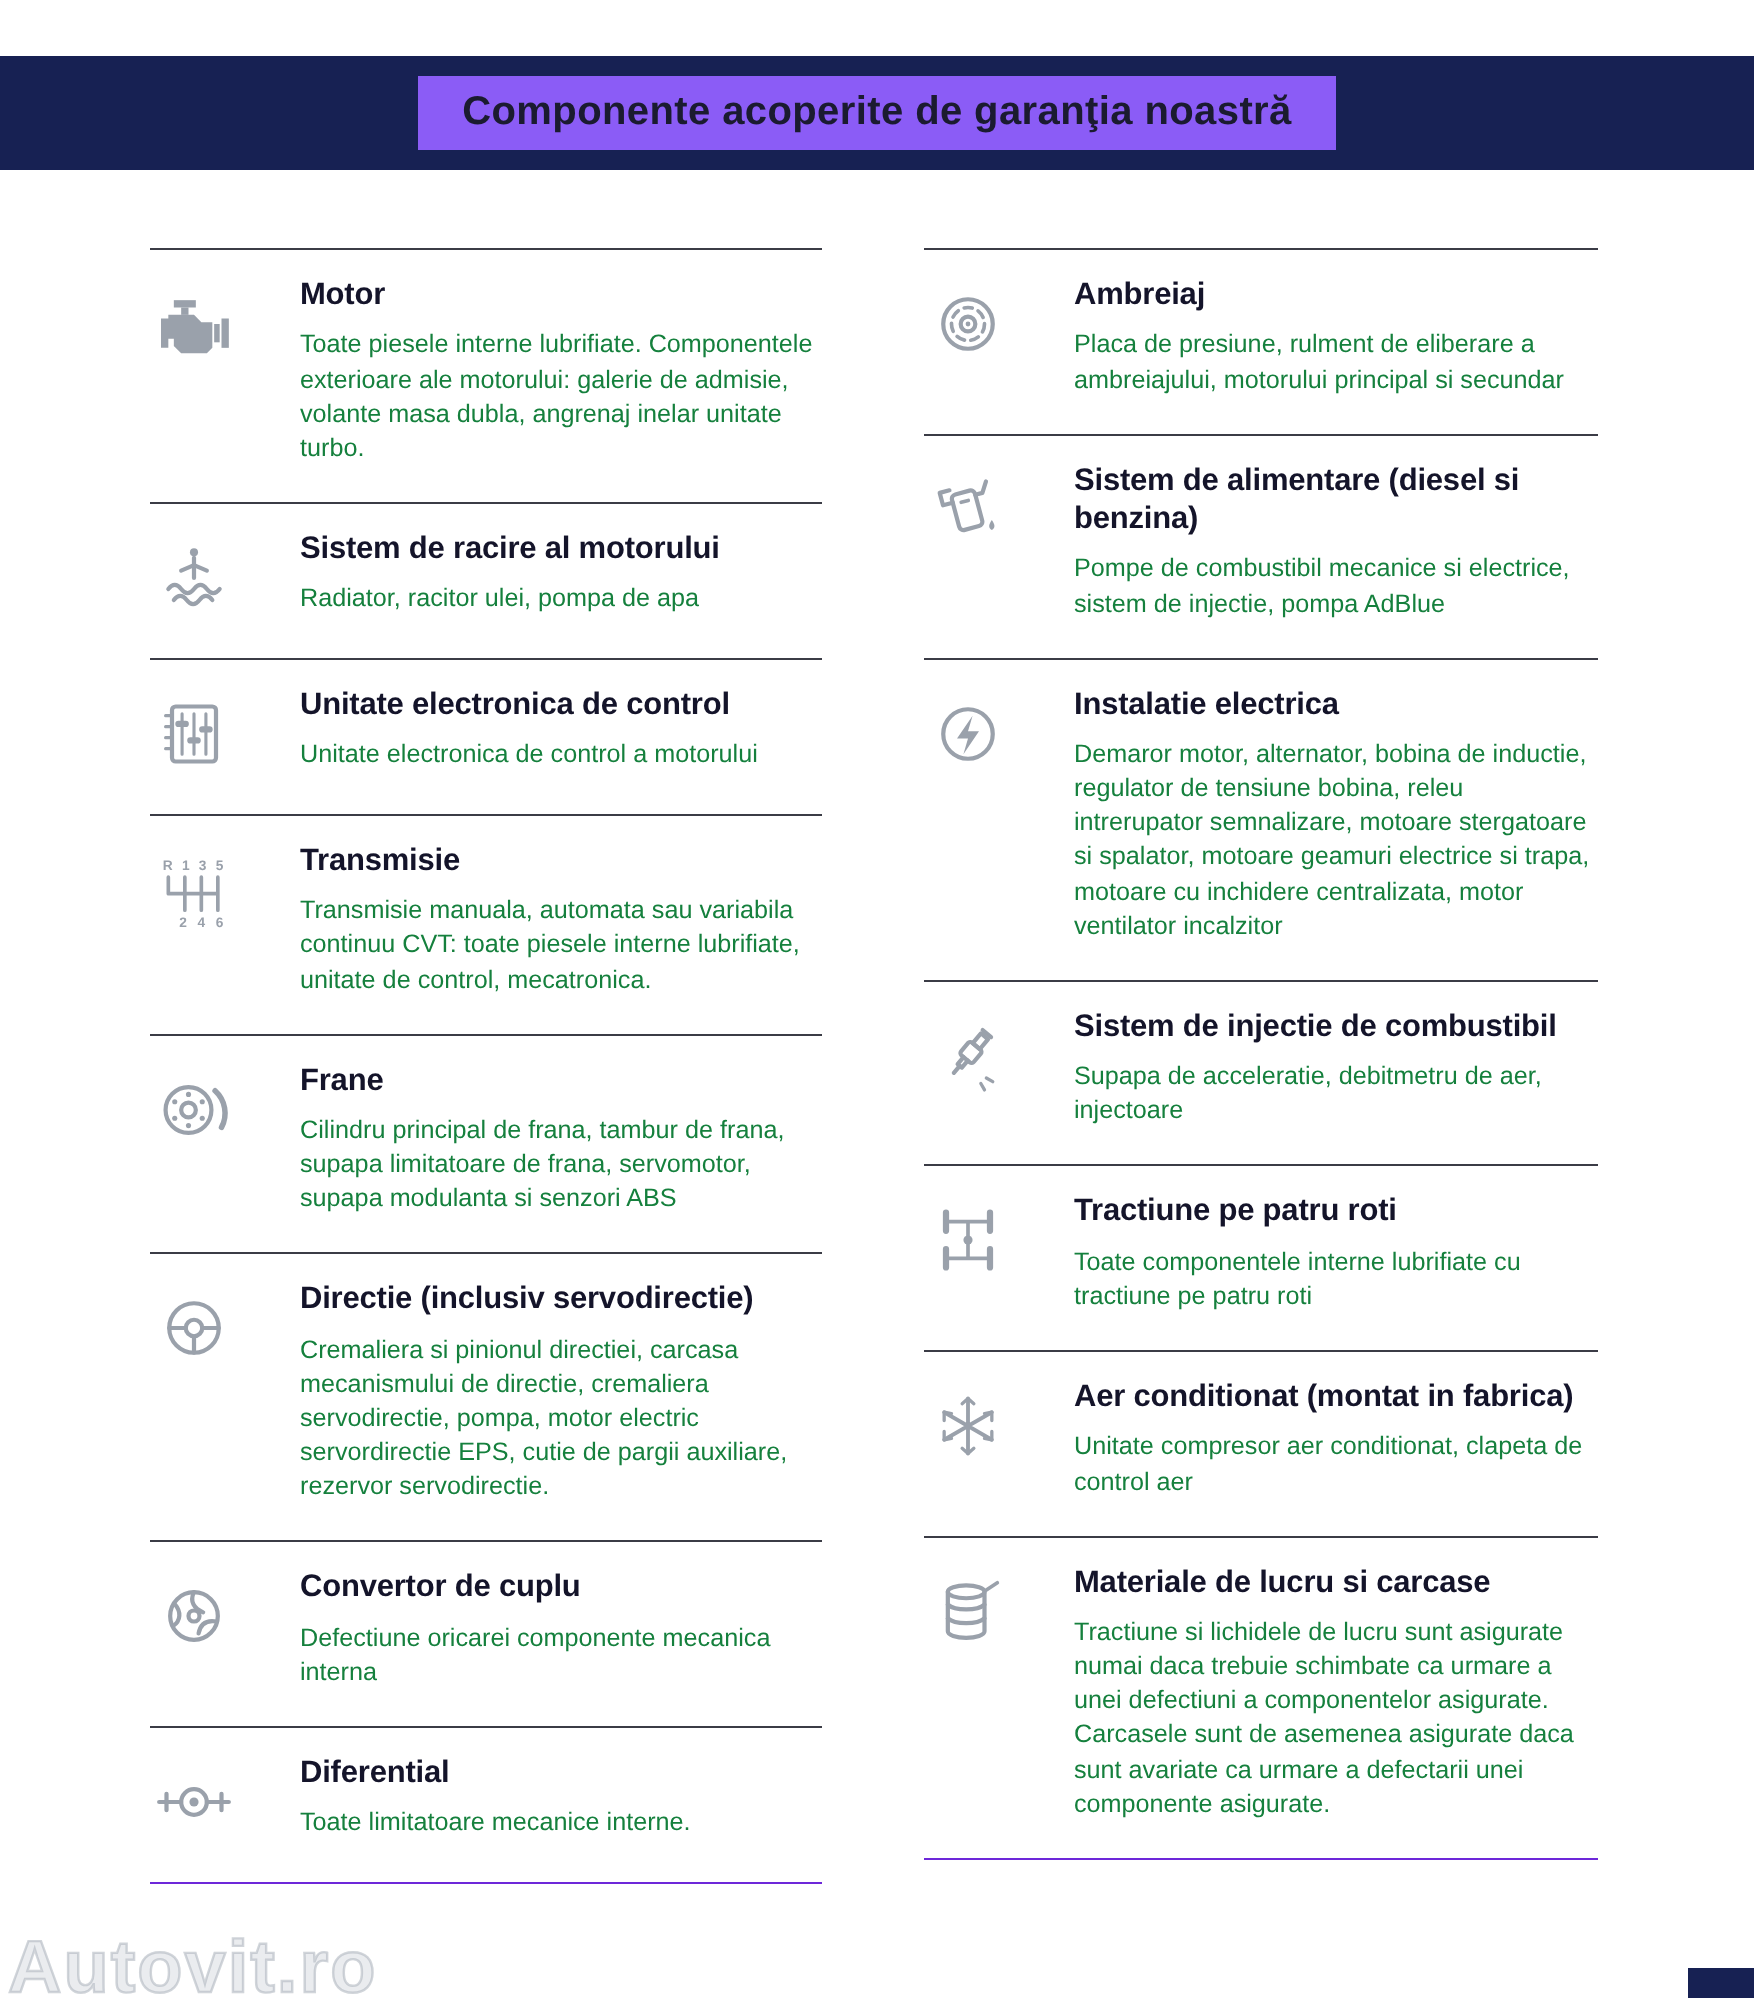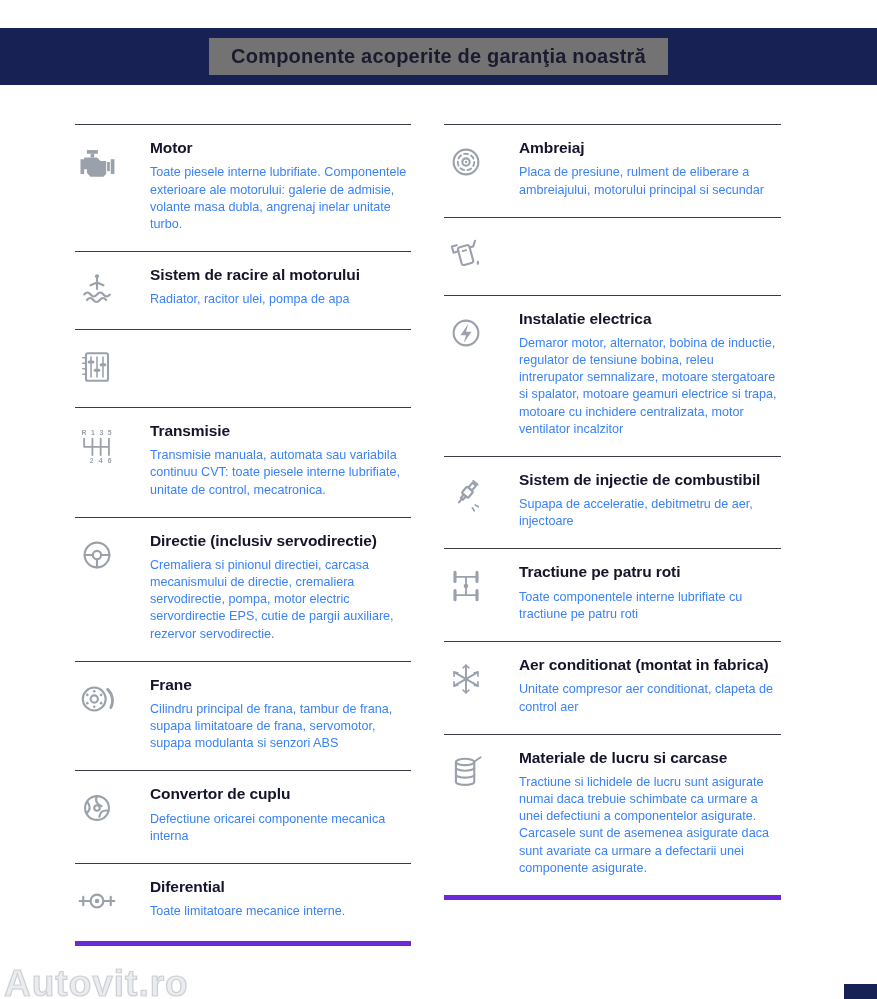--- a/index.html
+++ b/index.html
@@ -6,45 +6,45 @@
   html,body { width:877px; }
   body {
     height:999px; position:relative; background:#ffffff;
     font-family:"Liberation Sans", sans-serif; overflow:hidden;
   }
   .header {
     position:absolute; top:28px; left:0; right:0; height:57px;
     background:#172153; display:flex; align-items:center; justify-content:center;
   }
   .badge {
-    background:#737373; padding:7px 22px; font-size:20px; font-weight:bold;
+    background:#8b5cf6; padding:7px 22px; font-size:20px; font-weight:bold;
     color:#1b1b30; letter-spacing:.2px; white-space:nowrap;
   }
   .content {
     position:absolute; top:124px; left:75px; width:724px;
-    display:grid; grid-template-columns:336px 337px; column-gap:33px; align-items:start;
+    display:grid; grid-template-columns:336px 337px; column-gap:51px; align-items:start;
   }
   .col { display:flex; flex-direction:column; }
   .item { border-top:1px solid #3b3c46; padding:13px 0 18px; display:flex; }
-  .col .item:last-child { border-bottom:5px solid #6d28d9; }
+  .col .item:last-child { border-bottom:1px solid #6d28d9; }
   .icon { width:44px; height:44px; flex:0 0 44px; margin-right:31px; margin-top:2px; }
   .icon svg {
     width:44px; height:44px; display:block;
     stroke:#9aa1ab; stroke-width:2.3; fill:none;
     stroke-linecap:round; stroke-linejoin:round;
   }
   .icon text {
     fill:#9aa1ab; stroke:none; font-family:"Liberation Sans", sans-serif; font-weight:bold;
   }
   .txt { flex:1; min-width:0; }
   .txt h3 {
     font-size:15.5px; letter-spacing:-0.1px; color:#14142a;
     margin-bottom:7px; line-height:1.25;
   }
-  .txt p { font-size:12.6px; color:#3b82f6; line-height:1.36; }
+  .txt p { font-size:12.6px; color:#15803d; line-height:1.36; }
   .watermark {
     position:absolute; left:4px; bottom:-6px; font-size:37px; font-weight:bold;
     letter-spacing:1px; color:rgba(205,210,216,.42);
     -webkit-text-stroke:1.2px rgba(172,178,187,.55);
   }
   .corner { position:absolute; right:0; bottom:0; width:33px; height:15px; background:#172153; }
 </style>
 </head>
 <body>
 
@@ -94,47 +94,37 @@
 
       <div class="item">
         <span class="icon">
           <svg viewBox="0 0 48 48">
             <rect x="12" y="9" width="24" height="30" rx="2"></rect>
             <path d="M17.5 13v22M24 13v22M30.5 13v22" stroke-width="1.7"></path>
             <path d="M15.5 18.5h4M22 27.5h4M28.5 21.5h4" stroke-width="3.4"></path>
             <path d="M12 14h-3.5M12 20h-3.5M12 26h-3.5M12 32h-3.5" stroke-width="1.7"></path>
           </svg>
         </span>
+        <div class="txt">
+          <h3>Unitate electronica de control</h3>
+          <p>Unitate electronica de control a motorului</p>
+        </div>
       </div>
 
       <div class="item">
         <span class="icon">
           <svg viewBox="0 0 48 48">
             <path d="M10 17v9M19 17v18M28 17v18M37 17v18M10 26h27" stroke-width="2"></path>
             <text x="7" y="13" font-size="7.5" textLength="33">R 1 3 5</text>
             <text x="16" y="44" font-size="7.5" textLength="24">2 4 6</text>
           </svg>
         </span>
         <div class="txt">
           <h3>Transmisie</h3>
           <p>Transmisie manuala, automata sau variabila continuu CVT: toate piesele interne lubrifiate, unitate de control, mecatronica.</p>
-        </div>
-      </div>
-
-      <div class="item">
-        <span class="icon">
-          <svg viewBox="0 0 48 48">
-            <circle cx="24" cy="24" r="13.5"></circle>
-            <circle cx="24" cy="24" r="4.5"></circle>
-            <path d="M10.5 24h9M28.5 24h9M24 28.5V37.5"></path>
-          </svg>
-        </span>
-        <div class="txt">
-          <h3>Directie (inclusiv servodirectie)</h3>
-          <p>Cremaliera si pinionul directiei, carcasa mecanismului de directie, cremaliera servodirectie, pompa, motor electric servordirectie EPS, cutie de pargii auxiliare, rezervor servodirectie.</p>
         </div>
       </div>
 
       <div class="item">
         <span class="icon">
           <svg viewBox="0 0 48 48">
             <circle cx="21" cy="24" r="12.5"></circle>
             <circle cx="21" cy="24" r="4"></circle>
             <g fill="#9aa1ab" stroke="none">
               <circle cx="21" cy="15.5" r="1.4"></circle>
@@ -149,20 +139,34 @@
         </span>
         <div class="txt">
           <h3>Frane</h3>
           <p>Cilindru principal de frana, tambur de frana, supapa limitatoare de frana, servomotor, supapa modulanta si senzori ABS</p>
         </div>
       </div>
 
       <div class="item">
         <span class="icon">
           <svg viewBox="0 0 48 48">
+            <circle cx="24" cy="24" r="13.5"></circle>
+            <circle cx="24" cy="24" r="4.5"></circle>
+            <path d="M10.5 24h9M28.5 24h9M24 28.5V37.5"></path>
+          </svg>
+        </span>
+        <div class="txt">
+          <h3>Directie (inclusiv servodirectie)</h3>
+          <p>Cremaliera si pinionul directiei, carcasa mecanismului de directie, cremaliera servodirectie, pompa, motor electric servordirectie EPS, cutie de pargii auxiliare, rezervor servodirectie.</p>
+        </div>
+      </div>
+
+      <div class="item">
+        <span class="icon">
+          <svg viewBox="0 0 48 48">
             <circle cx="24" cy="24" r="13"></circle>
             <circle cx="24" cy="24" r="3"></circle>
             <path d="M24 11c-2.5 5 0 9 5 11"></path>
             <path d="M36.5 27c-5.5-1-9 1-10 6.5"></path>
             <path d="M12.5 29.5c4.5-3 4.5-8 1-12"></path>
           </svg>
         </span>
         <div class="txt">
           <h3>Convertor de cuplu</h3>
           <p>Defectiune oricarei componente mecanica interna</p>
@@ -208,20 +212,24 @@
           <svg viewBox="0 0 48 48">
             <g transform="rotate(-15 24 24)">
               <rect x="17" y="14" width="13" height="20" rx="2.5"></rect>
               <path d="M17 18h-5.5v-7h5.5"></path>
               <path d="M30 17h4l3.5-5.5"></path>
               <path d="M21.5 19h4" stroke-width="2"></path>
             </g>
             <path d="M37 29.5c-1.9 2.7-1.9 4.4 0 5.4 1.9-1 1.9-2.7 0-5.4z" fill="#9aa1ab" stroke="none"></path>
           </svg>
         </span>
+        <div class="txt">
+          <h3>Sistem de alimentare (diesel si benzina)</h3>
+          <p>Pompe de combustibil mecanice si electrice, sistem de injectie, pompa AdBlue</p>
+        </div>
       </div>
 
       <div class="item">
         <span class="icon">
           <svg viewBox="0 0 48 48">
             <circle cx="24" cy="24" r="13.5"></circle>
             <path d="M26.5 14l-8.5 12.5h6l-2.5 8.5 8.5-12.5h-6z" fill="#9aa1ab" stroke="none"></path>
           </svg>
         </span>
         <div class="txt">

